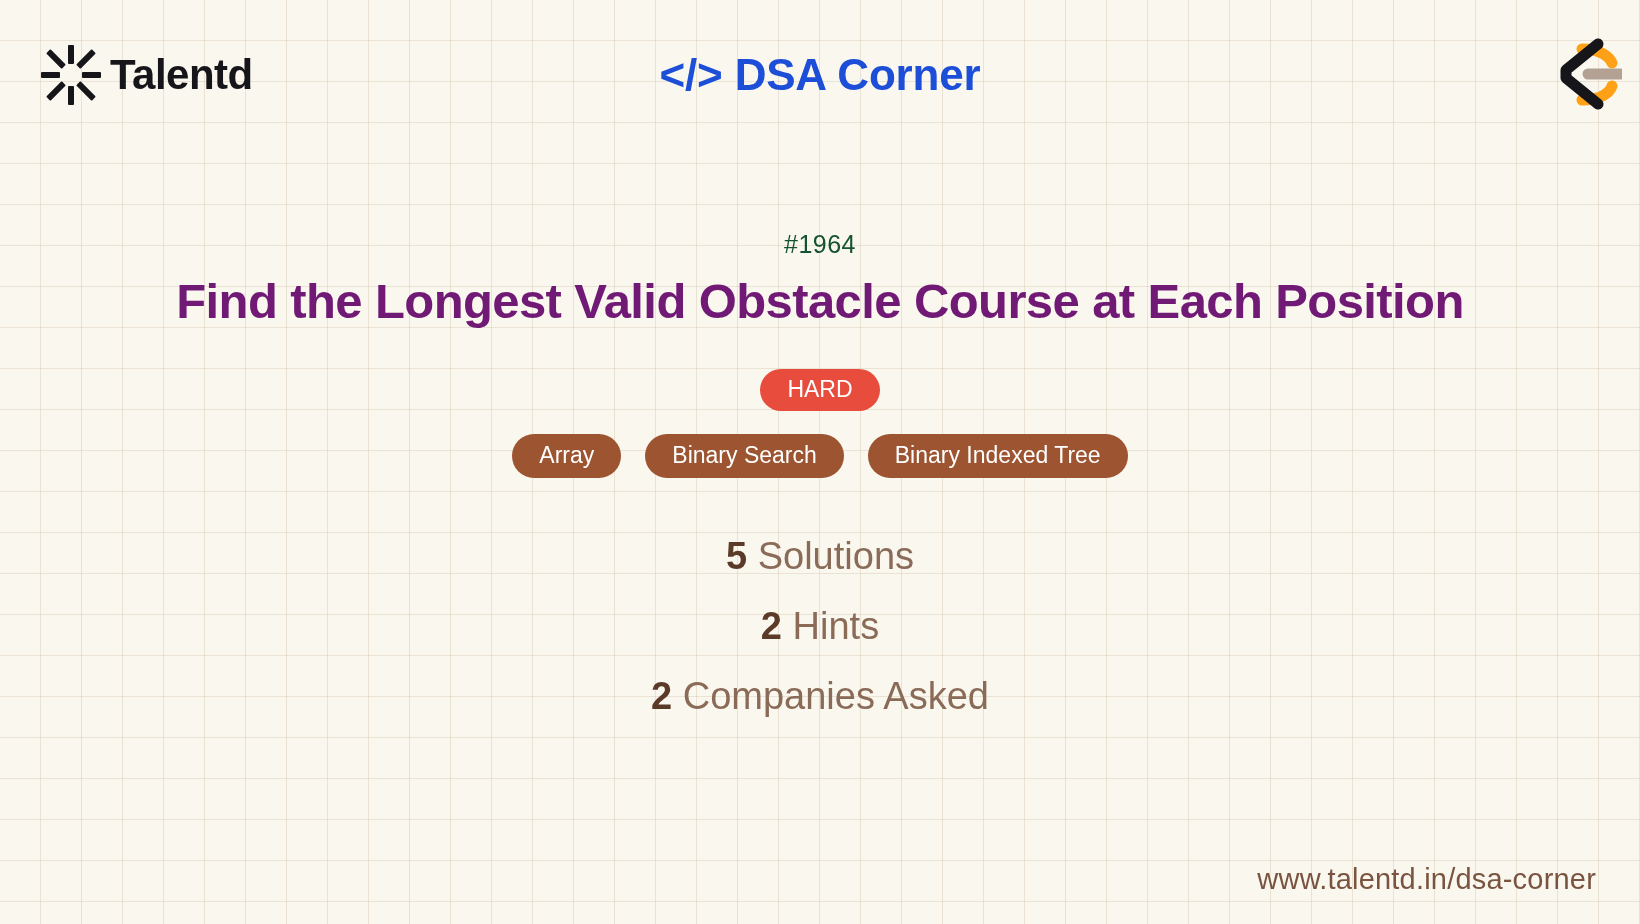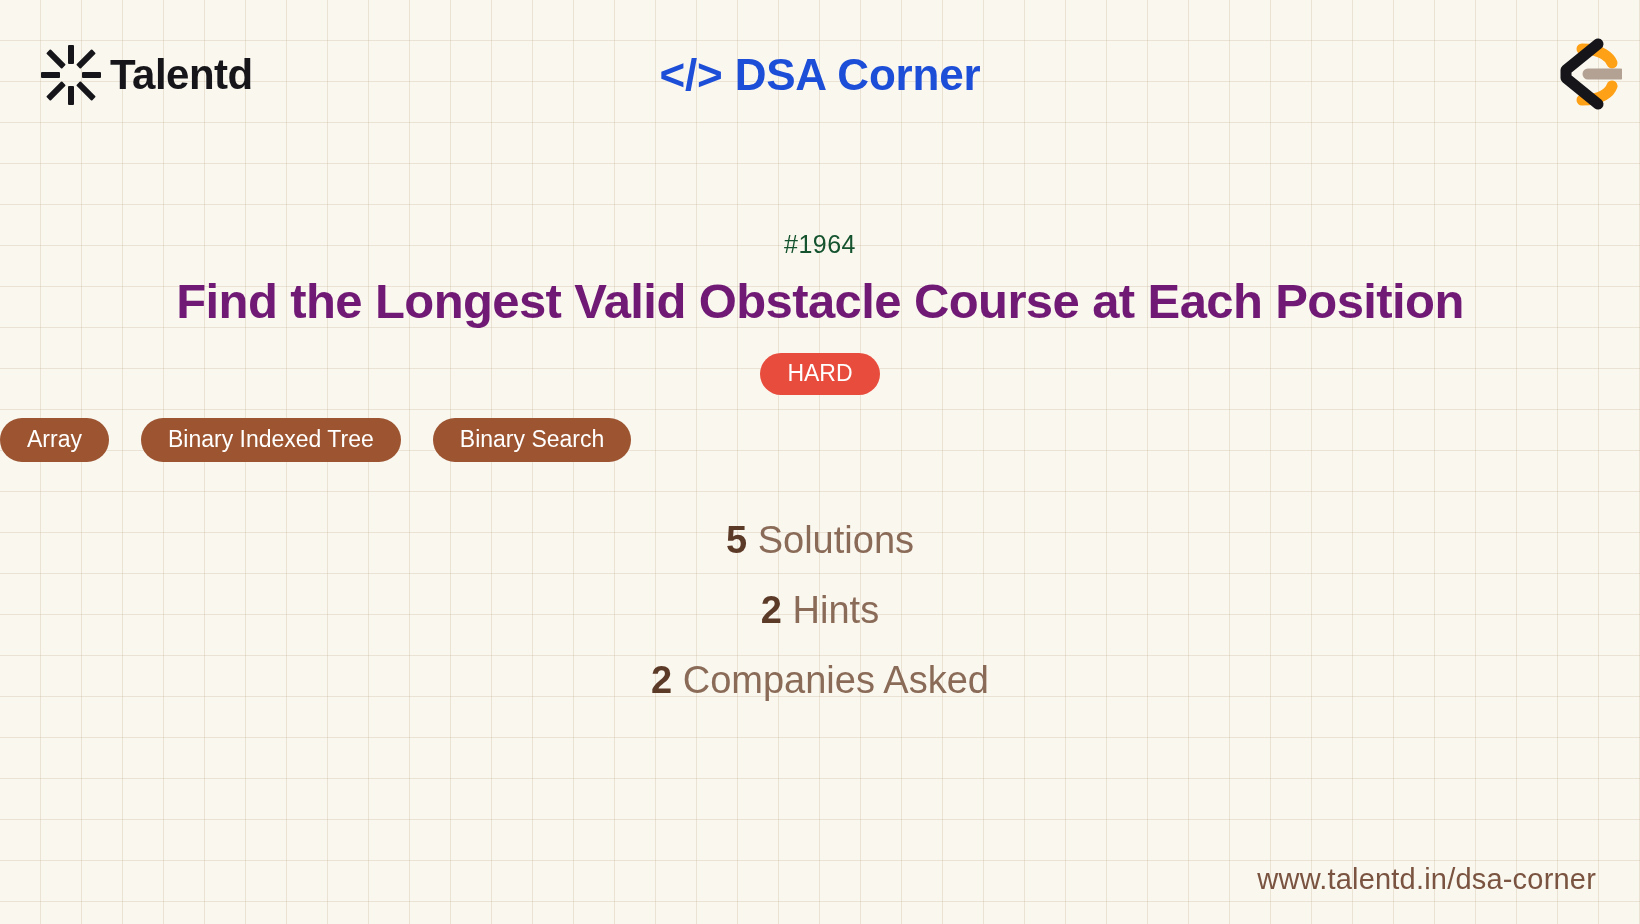--- a/index.html
+++ b/index.html
@@ -116,39 +116,39 @@
     font-size: 49px;
     font-weight: 700;
     color: #701a75;
     letter-spacing: -0.6px;
     line-height: 1.1;
     white-space: nowrap;
     font-stretch: condensed;
   }
 
   .difficulty-row {
-    margin-top: 24px;
+    margin-top: 40px;
   }
   .difficulty-badge {
     display: inline-block;
     background: #E74C3C;
     color: #FFFFFF;
     font-size: 23px;
     font-weight: 400;
     padding: 8px 27px 9px;
     border-radius: 999px;
     line-height: 1.1;
   }
 
   .tags-row {
     margin-top: 23px;
     display: flex;
-    justify-content: flex-start;
+    justify-content: center;
     align-items: center;
-    gap: 32px;
+    gap: 24px;
   }
   .tag-pill {
     display: inline-block;
     background: #9C5431;
     color: #FFFFFF;
     font-size: 23px;
     font-weight: 400;
     padding: 9px 27px 10px;
     border-radius: 999px;
     line-height: 1.1;
@@ -223,22 +223,22 @@
   <div class="problem-number">#1964</div>
 
   <div class="problem-title">Find the Longest Valid Obstacle Course at Each Position</div>
 
   <div class="difficulty-row">
     <span class="difficulty-badge">HARD</span>
   </div>
 
   <div class="tags-row">
     <span class="tag-pill">Array</span>
+    <span class="tag-pill">Binary Search</span>
     <span class="tag-pill">Binary Indexed Tree</span>
-    <span class="tag-pill">Binary Search</span>
   </div>
 
   <div class="stats">
     <div class="stat-line">
       <span class="stat-value">5</span>
       <span>Solutions</span>
     </div>
     <div class="stat-line">
       <span class="stat-value">2</span>
       <span>Hints</span>

